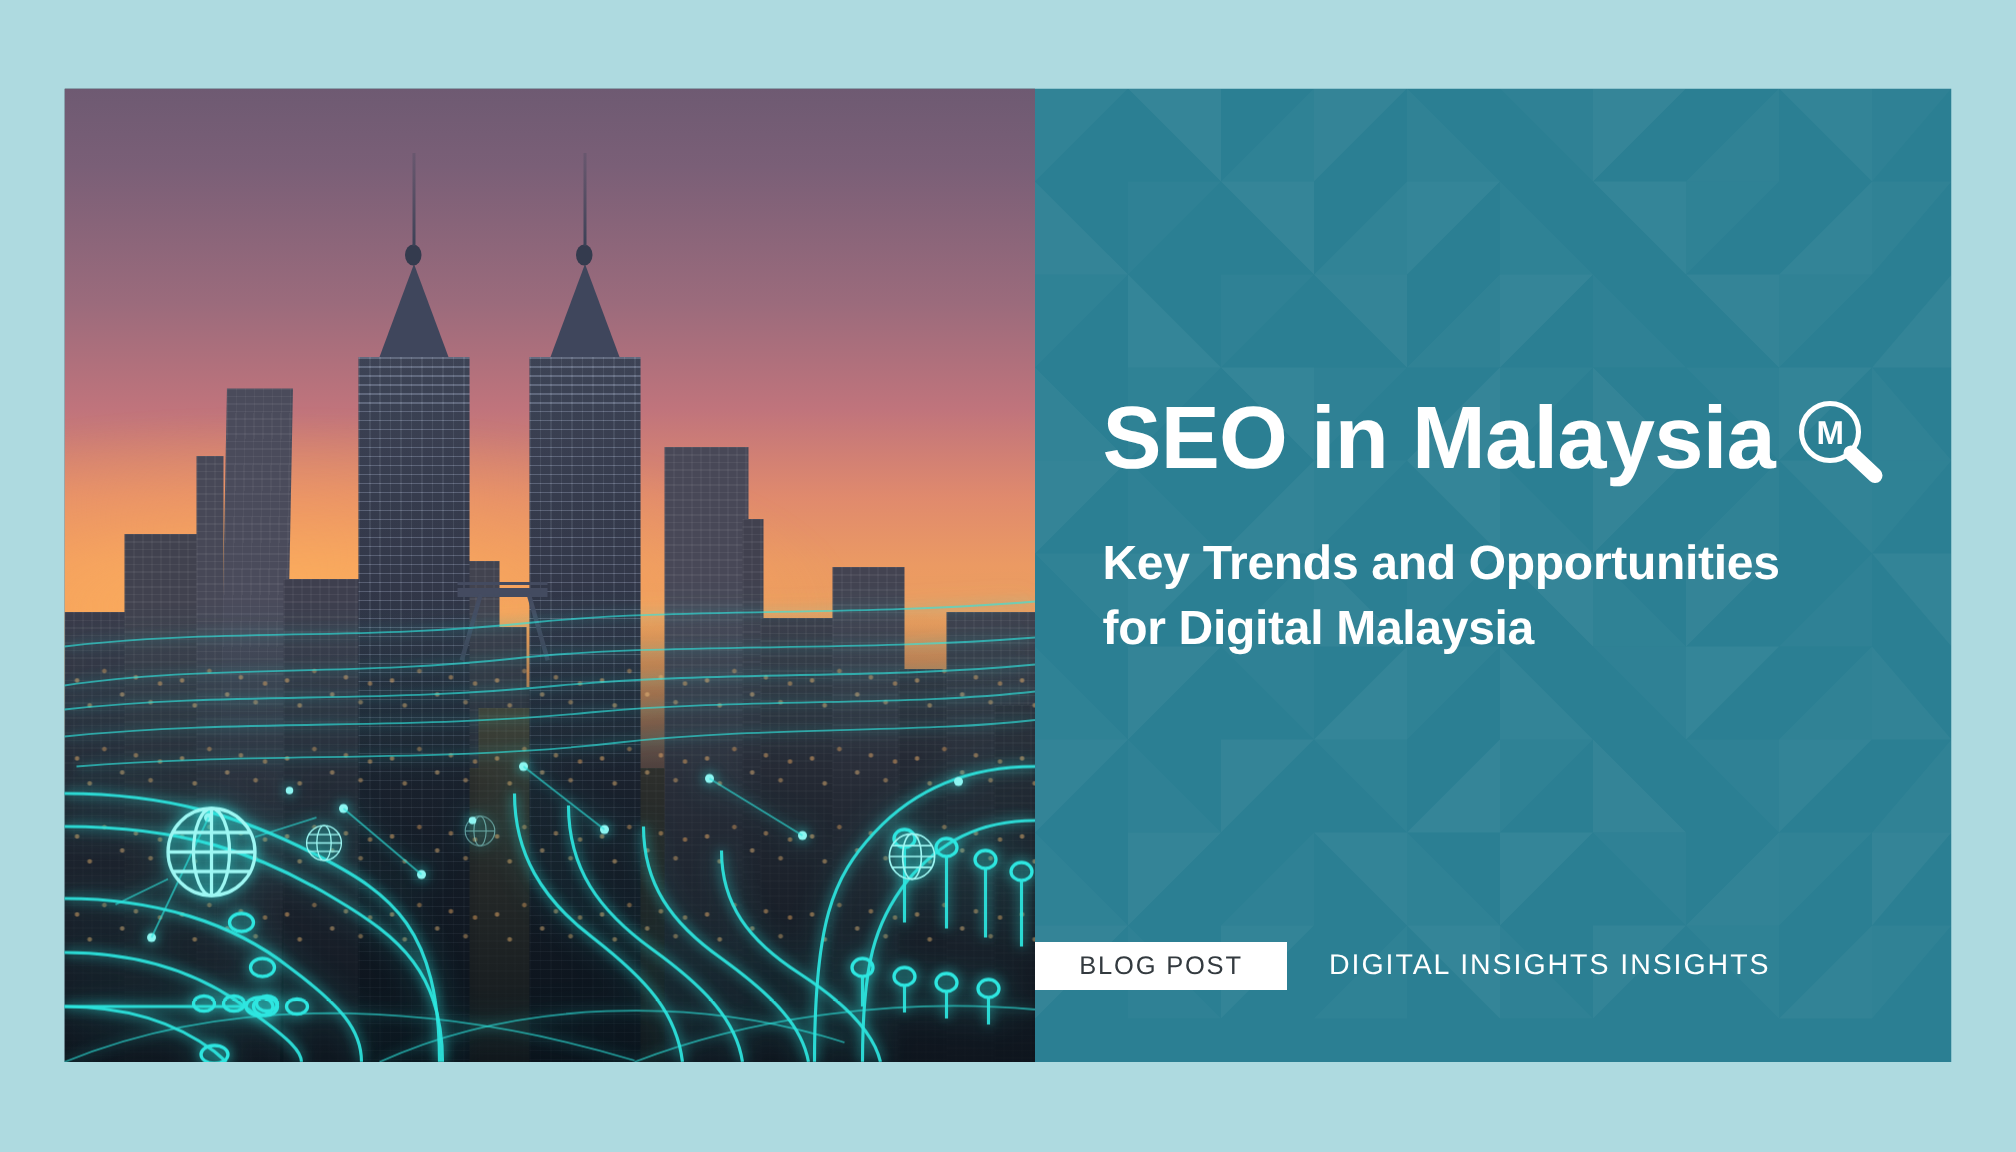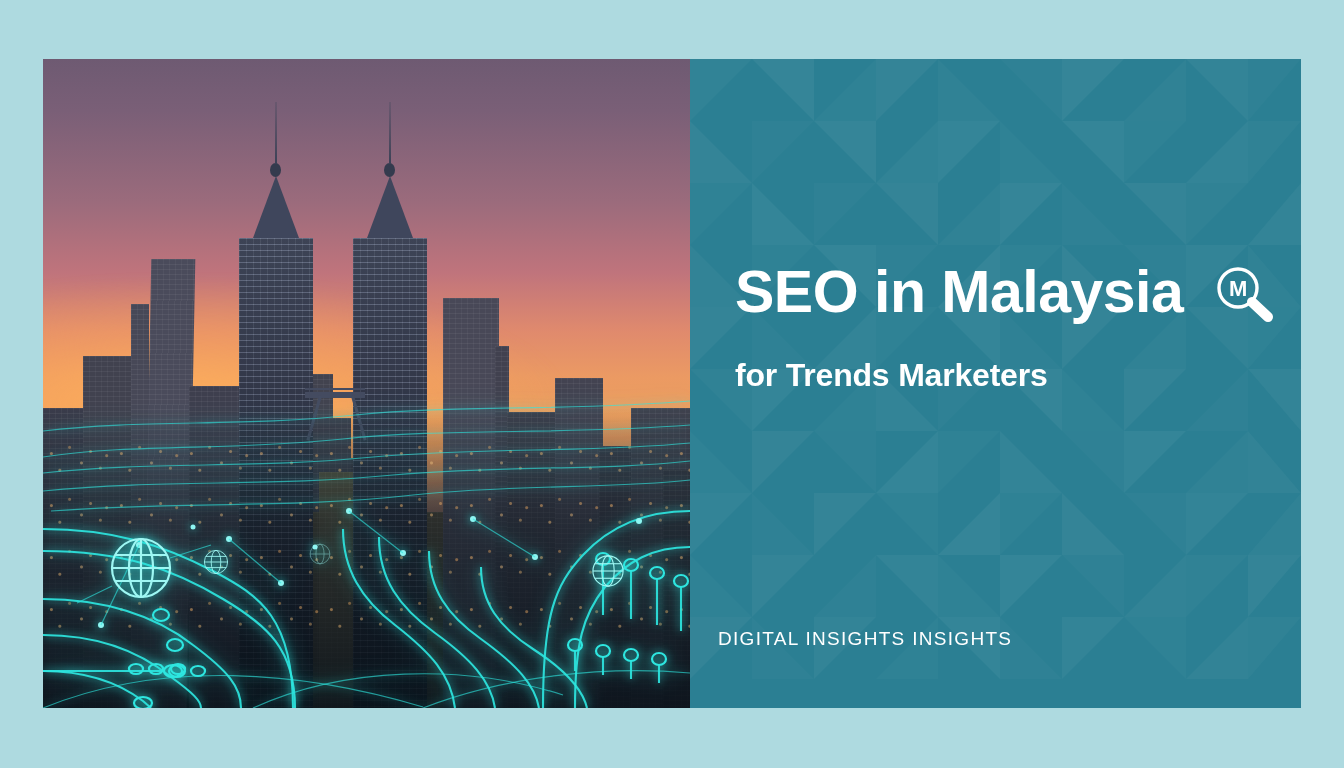--- a/index.html
+++ b/index.html
@@ -212,21 +212,21 @@
     top: 204px;
     margin: 0;
     font-size: 59px;
     font-weight: bold;
     color: #ffffff;
     letter-spacing: -0.5px;
     line-height: 1;
     white-space: nowrap;
     display: flex;
     align-items: flex-end;
-    gap: 30px;
+    gap: 12px;
   }
   #title-glass {
     display: inline-block;
     width: 62px;
     height: 58px;
     flex: 0 0 auto;
   }
 
   #subtitle {
     position: absolute;
@@ -558,24 +558,26 @@
           <span id="title-glass">
             <svg viewBox="0 0 62 58" width="62" height="58">
               <circle cx="25" cy="24" r="19" fill="none" stroke="#ffffff" stroke-width="3.4"></circle>
               <text x="25" y="32" text-anchor="middle" font-family="Liberation Sans, sans-serif" font-size="22" font-weight="bold" fill="#ffffff">M</text>
               <line x1="39" y1="38" x2="55" y2="53" stroke="#ffffff" stroke-width="10" stroke-linecap="round"></line>
             </svg>
           </span>
         </h1>
 
         <h2 id="subtitle">
-          <span class="l2">for Trends Marketers</span>
+          <span class="l1">Key Trends and Opportunities</span>
+          <span class="l2">for Digital Malaysia</span>
         </h2>
 
         <div id="meta">
+          <div id="badge">BLOG POST</div>
           <div id="tagline">DIGITAL INSIGHTS INSIGHTS</div>
         </div>
 
       </div>
     </div>
 
   </div>
 </div>
 
 </body></html>

